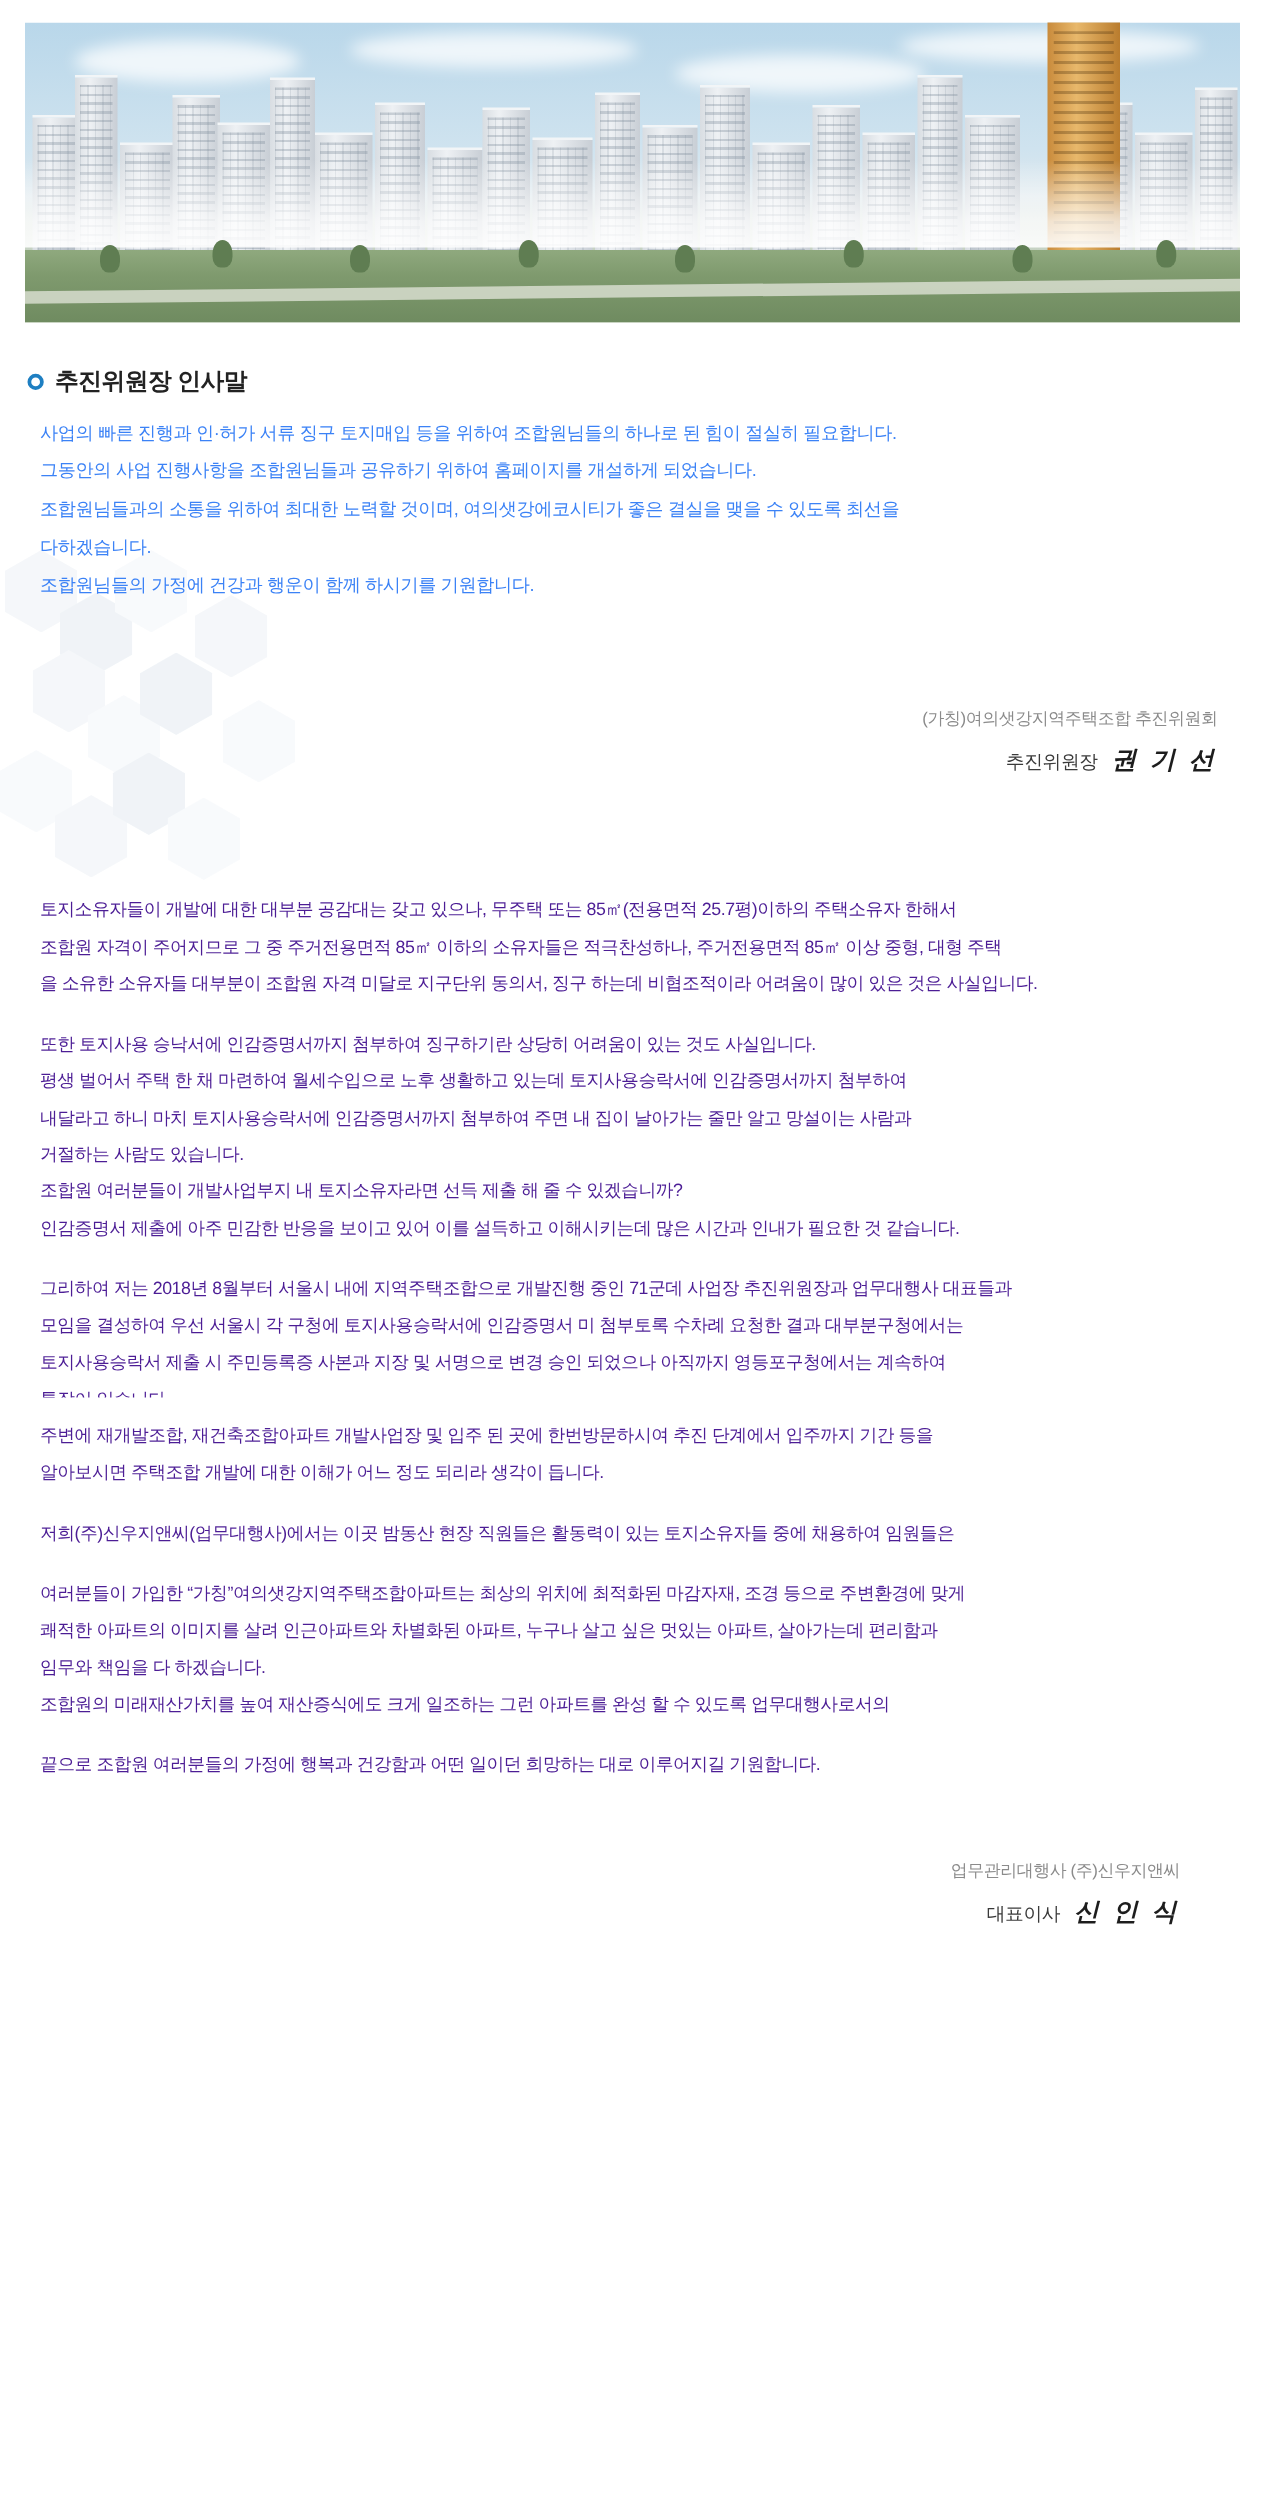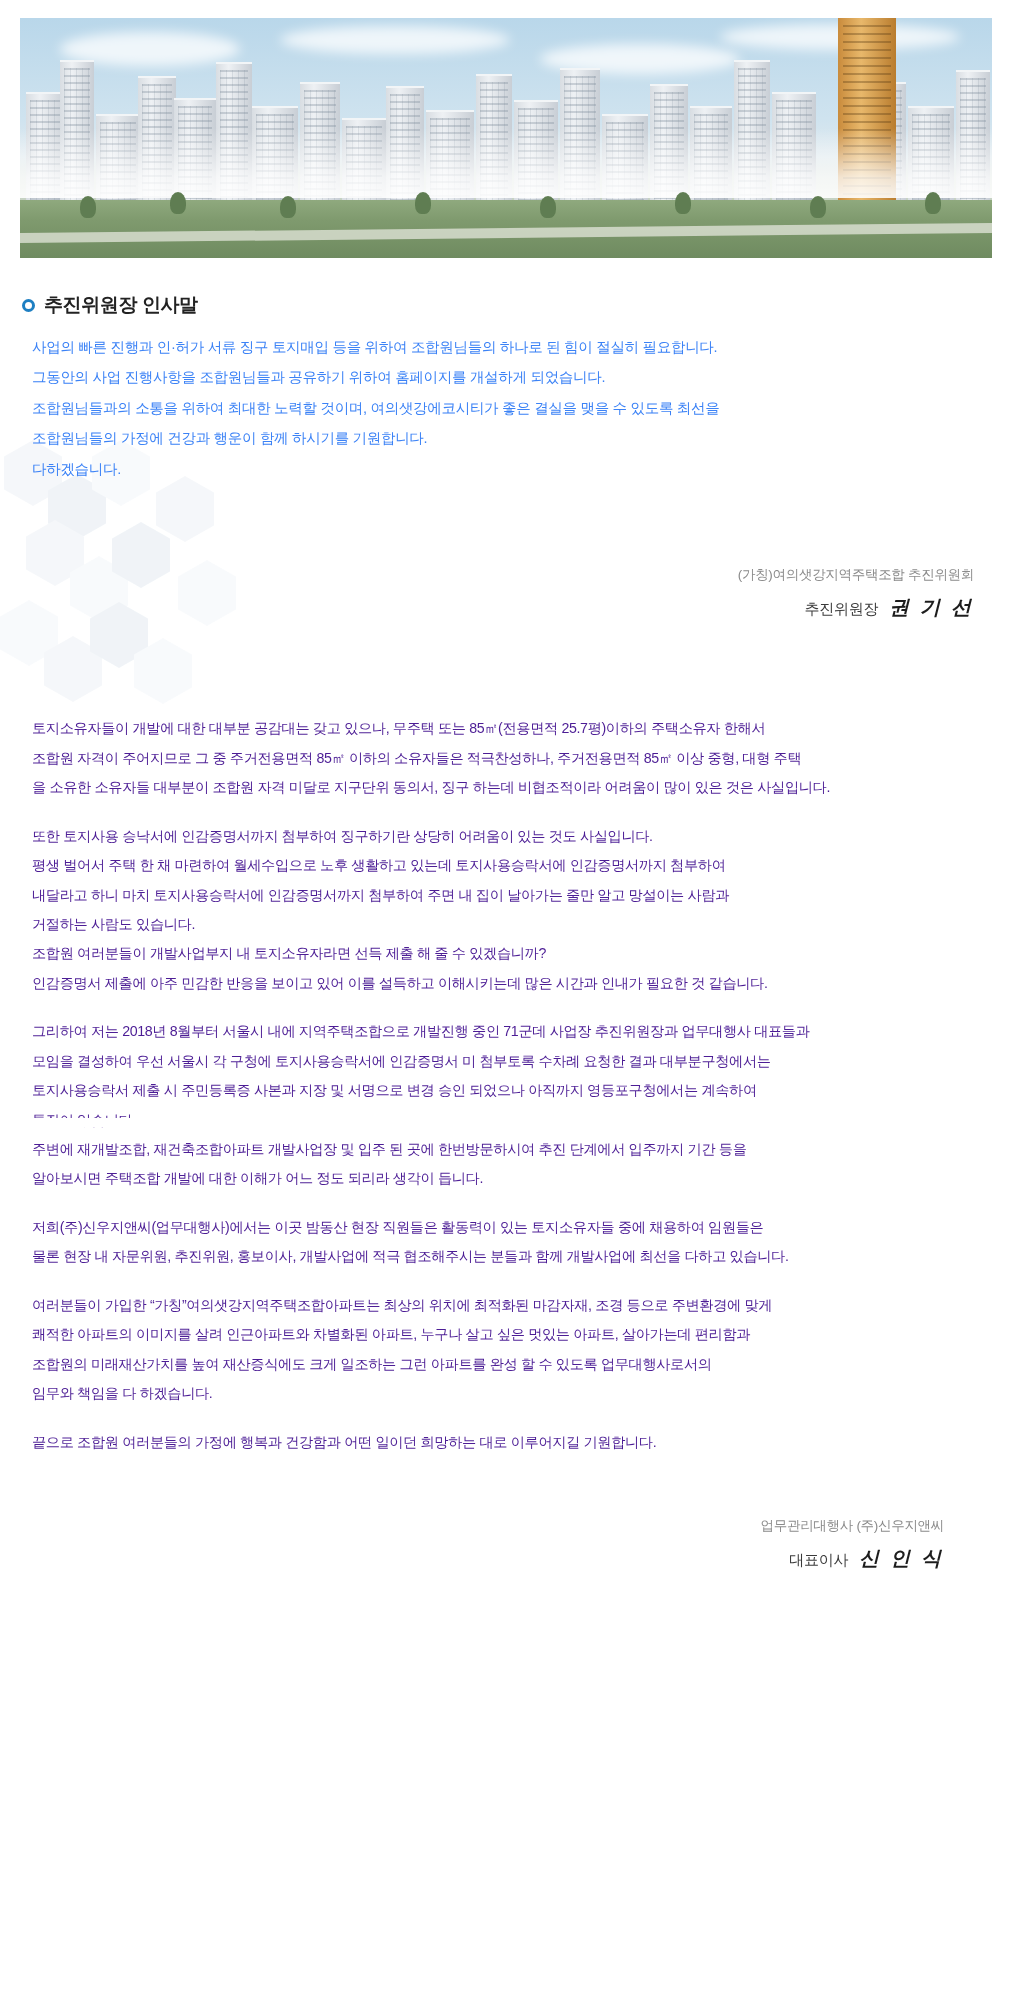--- a/index.html
+++ b/index.html
@@ -267,22 +267,22 @@
 
 <div class="section-head">
   <span class="ring"></span>
   <span class="section-title">추진위원장 인사말</span>
 </div>
 
 <div class="greeting">
   <p>사업의 빠른 진행과 인·허가 서류 징구 토지매입 등을 위하여 조합원님들의 하나로 된 힘이 절실히 필요합니다.</p>
   <p>그동안의 사업 진행사항을 조합원님들과 공유하기 위하여 홈페이지를 개설하게 되었습니다.</p>
   <p>조합원님들과의 소통을 위하여 최대한 노력할 것이며, 여의샛강에코시티가 좋은 결실을 맺을 수 있도록 최선을</p>
+  <p>다하겠습니다.</p>
   <p>조합원님들의 가정에 건강과 행운이 함께 하시기를 기원합니다.</p>
-  <p>다하겠습니다.</p>
 </div>
 
 <div class="sign-block">
   <div class="sign-org">(가칭)여의샛강지역주택조합 추진위원회</div>
   <div class="sign-line">
     <span>추진위원장</span>
     <span class="sign-name">권 기 선</span>
   </div>
 </div>
 
@@ -307,28 +307,27 @@
     <p>그리하여 저는 2018년 8월부터 서울시 내에 지역주택조합으로 개발진행 중인 71군데 사업장 추진위원장과 업무대행사 대표들과</p>
     <p>모임을 결성하여 우선 서울시 각 구청에 토지사용승락서에 인감증명서 미 첨부토록 수차례 요청한 결과 대부분구청에서는</p>
     <p>토지사용승락서 제출 시 주민등록증 사본과 지장 및 서명으로 변경 승인 되었으나 아직까지 영등포구청에서는 계속하여</p>
     <p class="strike-over">통장이 있습니다.</p>
     <p>주변에 재개발조합, 재건축조합아파트 개발사업장 및 입주 된 곳에 한번방문하시여 추진 단계에서 입주까지 기간 등을</p>
     <p>알아보시면 주택조합 개발에 대한 이해가 어느 정도 되리라 생각이 듭니다.</p>
   </div>
 
   <div class="para">
     <p>저희(주)신우지앤씨(업무대행사)에서는 이곳 밤동산 현장 직원들은 활동력이 있는 토지소유자들 중에 채용하여 임원들은</p>
-    <p>물론 현장 내 자문위원, 추진위원, 홍보이사, 개발사업에 적극 협조해주시는 분들과 함께 개발사업에 최선을 다하고 있습니다.</p>
   </div>
 
   <div class="para">
     <p>여러분들이 가입한 “가칭”여의샛강지역주택조합아파트는 최상의 위치에 최적화된 마감자재, 조경 등으로 주변환경에 맞게</p>
     <p> 쾌적한 아파트의 이미지를 살려 인근아파트와 차별화된 아파트, 누구나 살고 싶은 멋있는 아파트, 살아가는데 편리함과</p>
+    <p>임무와 책임을 다 하겠습니다.</p>
     <p>조합원의 미래재산가치를 높여 재산증식에도 크게 일조하는 그런 아파트를 완성 할 수 있도록 업무대행사로서의</p>
-    <p>임무와 책임을 다 하겠습니다.</p>
   </div>
 
   <div class="para">
     <p>끝으로 조합원 여러분들의 가정에 행복과 건강함과 어떤 일이던 희망하는 대로 이루어지길 기원합니다.</p>
   </div>
 
   <div class="sign-block second">
     <div class="sign-org">업무관리대행사 (주)신우지앤씨</div>
     <div class="sign-line">
       <span>대표이사</span>

